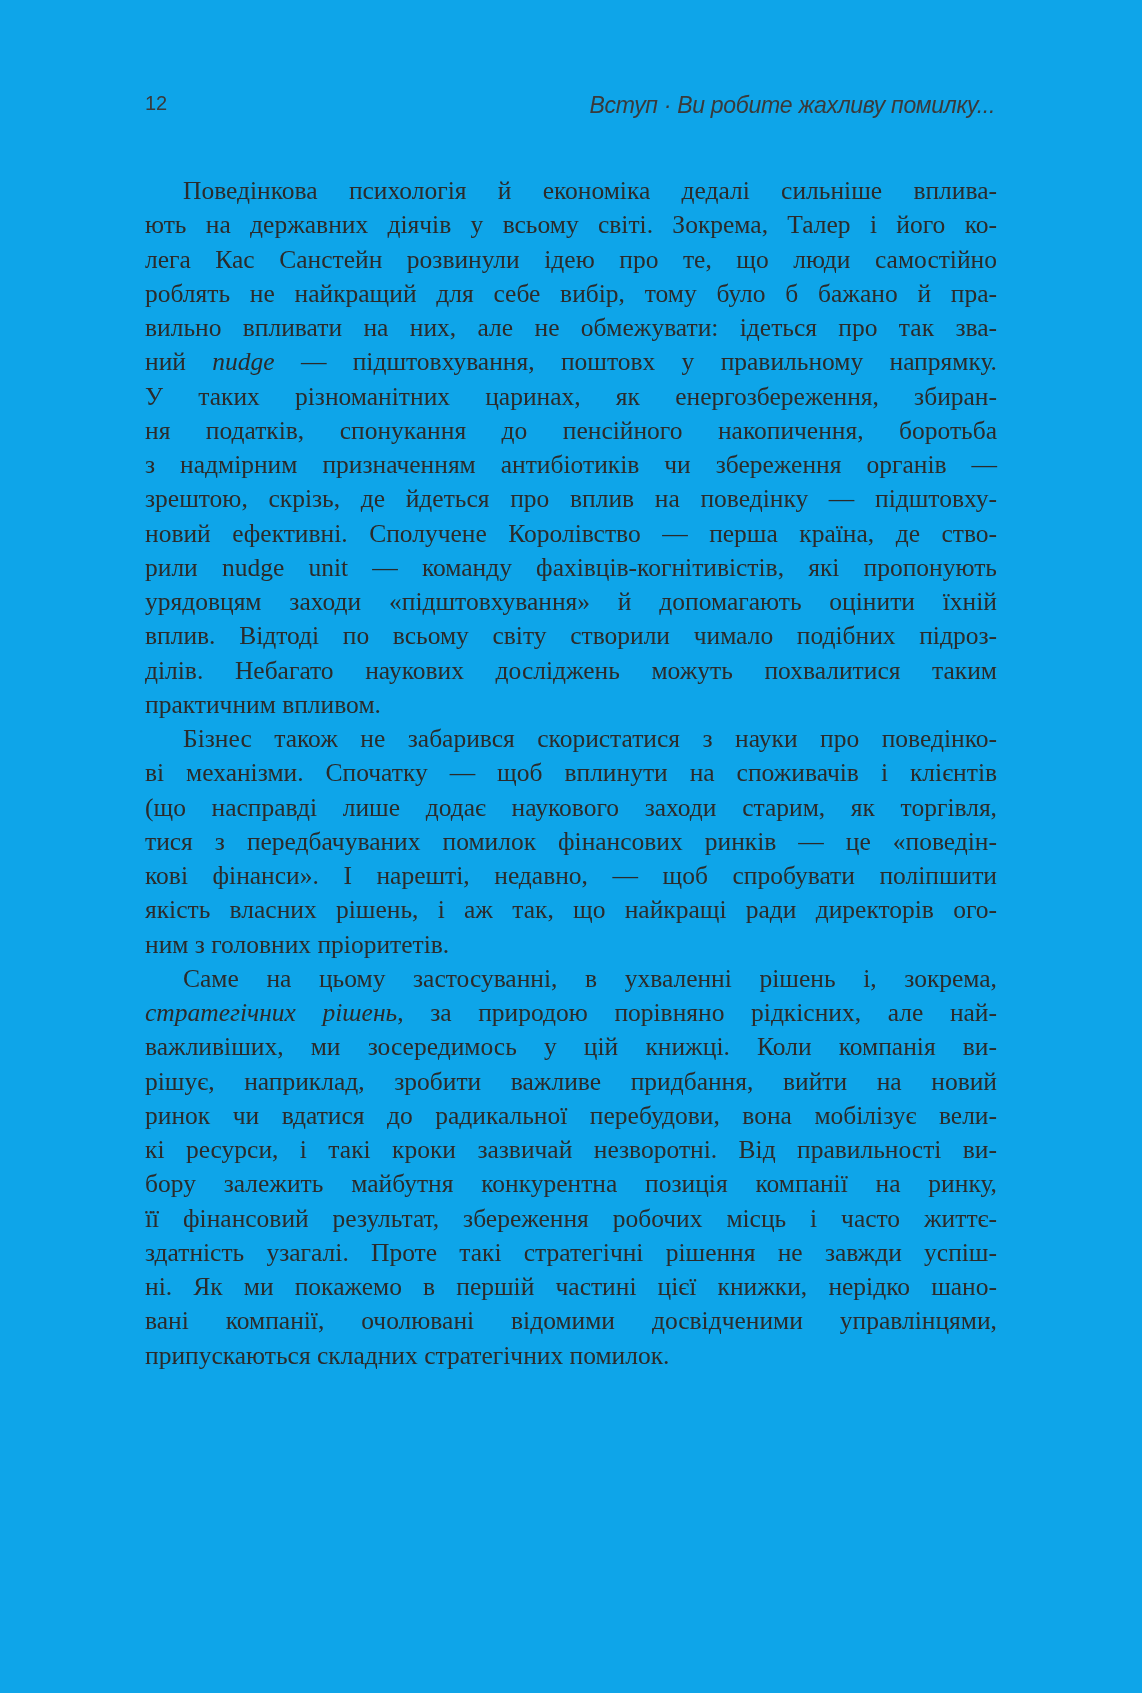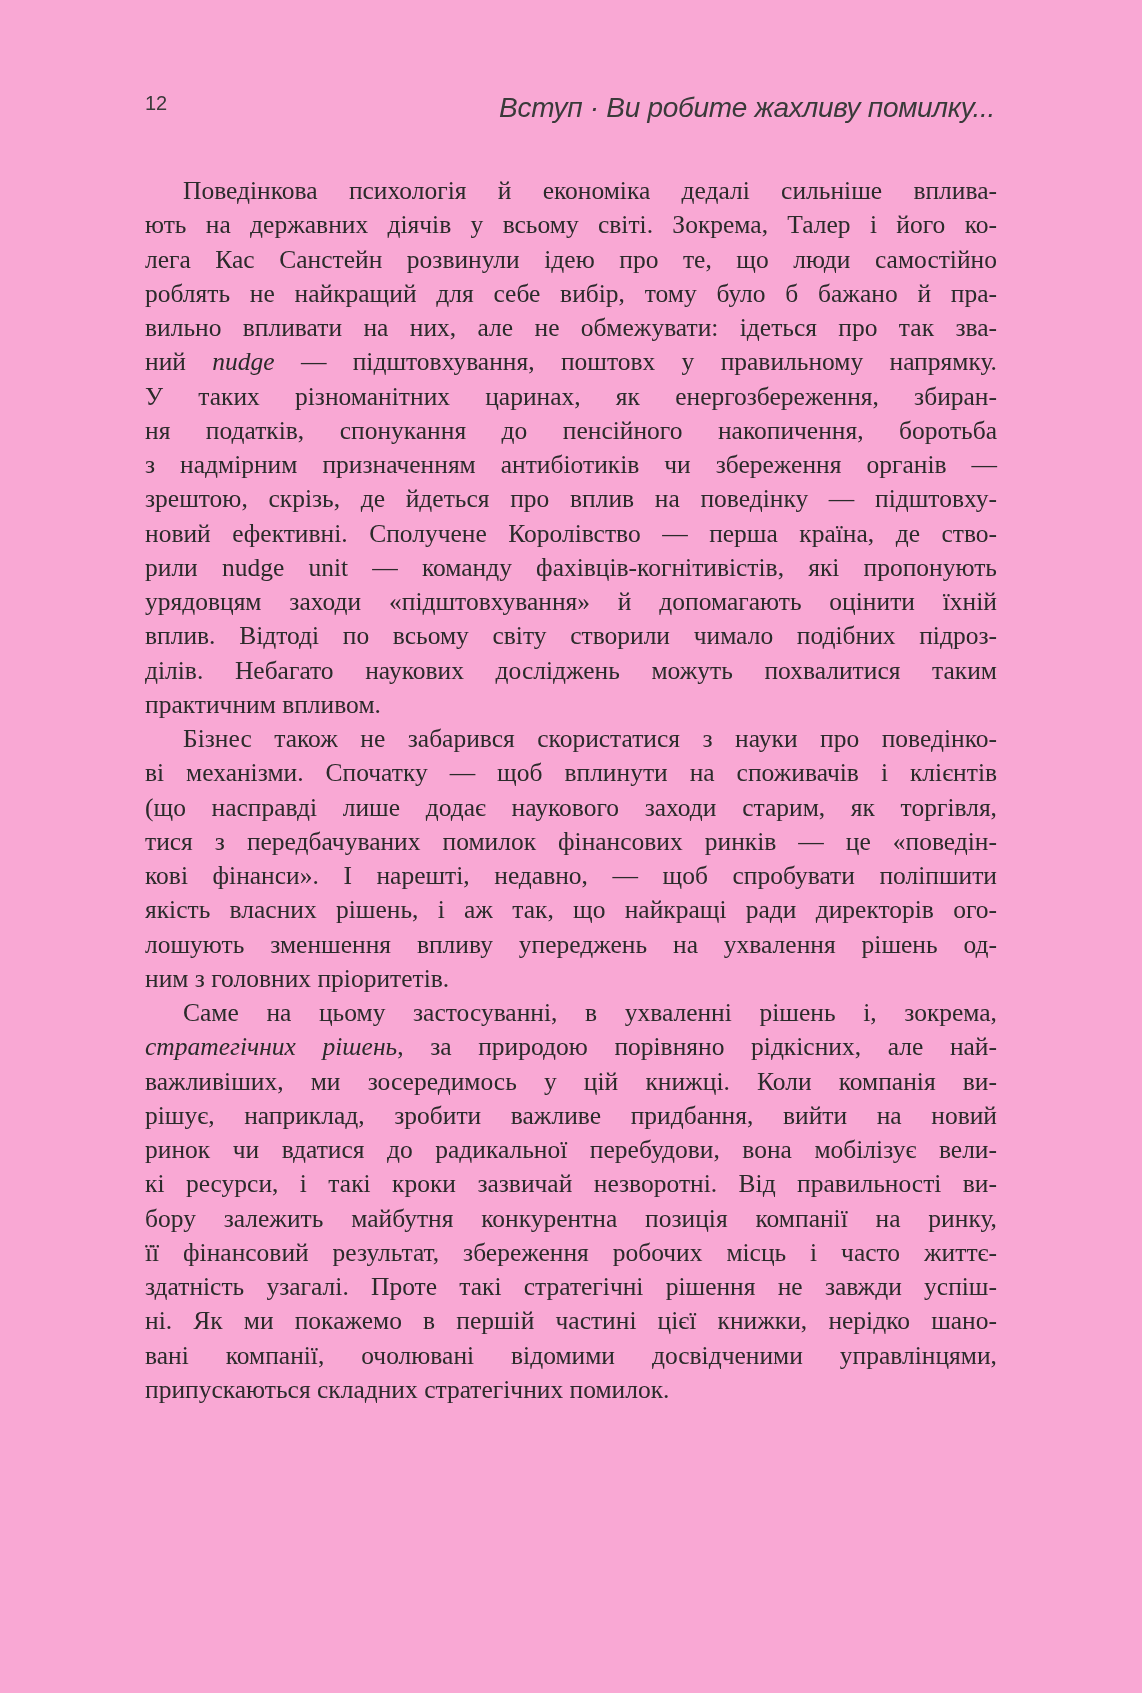--- a/index.html
+++ b/index.html
@@ -12,21 +12,21 @@
       height: 1693px;
       position: relative;
       overflow: hidden;
       color: #2a2a2a;
     }
     .page {
       position: absolute;
       left: 0; top: 0;
       width: 1142px;
       height: 1693px;
-      background: #f9a8d4;
+      background: #0ea5e9;
     }
     .running-head {
       position: absolute;
       top: 92px;
       left: 145px;
       width: 850px;
       height: 30px;
       font-family: "Liberation Sans", sans-serif;
       color: #3a3a3a;
     }
@@ -34,21 +34,21 @@
       position: absolute;
       left: 0;
       top: 0;
       font-size: 20px;
       font-style: normal;
     }
     .chapter-title {
       position: absolute;
       right: 0;
       top: 0;
-      font-size: 28px;
+      font-size: 23px;
       font-style: italic;
       letter-spacing: -0.3px;
       white-space: nowrap;
     }
     .body-text {
       position: absolute;
       left: 145px;
       top: 150px;
       width: 852px;
       font-family: "Liberation Serif", serif;
@@ -105,21 +105,20 @@
       <span class="line last">практичним впливом.</span>
     </div>
 
     <div>
       <span class="line indent">Бізнес також не забарився скористатися з науки про поведінко-</span>
       <span class="line">ві механізми. Спочатку — щоб вплинути на споживачів і клієнтів</span>
       <span class="line">(що насправді лише додає наукового заходи старим, як торгівля,</span>
       <span class="line">тися з передбачуваних помилок фінансових ринків — це «поведін-</span>
       <span class="line">кові фінанси». І нарешті, недавно, — щоб спробувати поліпшити</span>
       <span class="line">якість власних рішень, і аж так, що найкращі ради директорів ого-</span>
-      <span class="line">лошують зменшення впливу упереджень на ухвалення рішень од-</span>
       <span class="line last">ним з головних пріоритетів.</span>
     </div>
 
     <div>
       <span class="line indent">Саме на цьому застосуванні, в ухваленні рішень і, зокрема,</span>
       <span class="line"><span></span><em>стратегічних рішень</em><span>, за природою порівняно рідкісних, але най-</span></span>
       <span class="line">важливіших, ми зосередимось у цій книжці. Коли компанія ви-</span>
       <span class="line">рішує, наприклад, зробити важливе придбання, вийти на новий</span>
       <span class="line">ринок чи вдатися до радикальної перебудови, вона мобілізує вели-</span>
       <span class="line">кі ресурси, і такі кроки зазвичай незворотні. Від правильності ви-</span>

